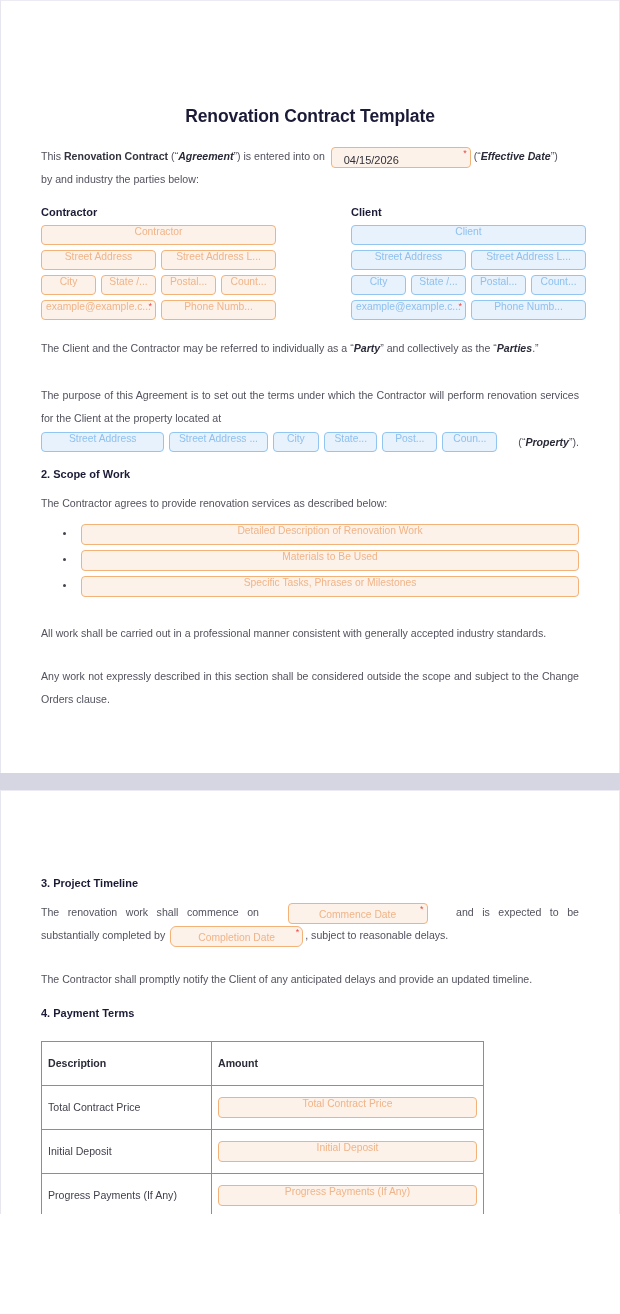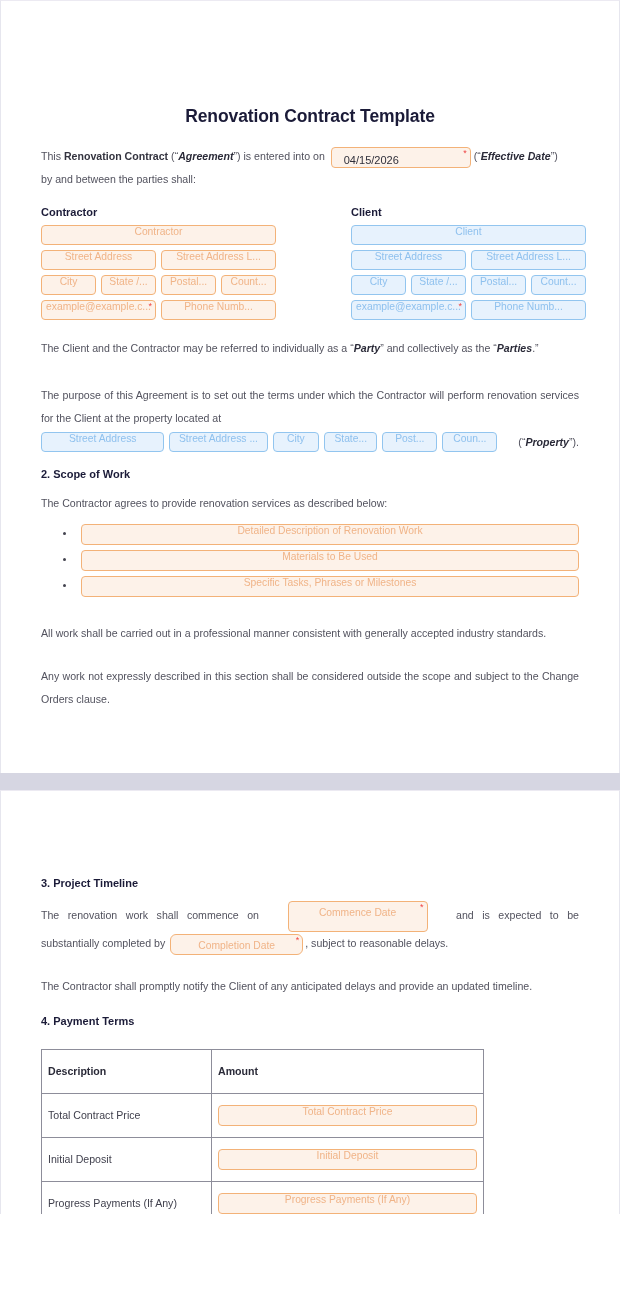--- a/index.html
+++ b/index.html
@@ -156,21 +156,21 @@
     position: absolute;
     left: 22px;
     top: 8px;
     width: 3px; height: 3px;
     border-radius: 50%;
     background: #44444f;
   }
   ul.scope .fld { width: 100%; height: 21px; }
 
   
-  .inline-fld-commence { width: 140px; height: 31px; margin: 0 20px; }
+  .inline-fld-commence { width: 140px; height: 21px; margin: 0 20px; }
   .inline-fld-completion { width: 133px; height: 21px; margin: 0 2px; border-radius: 6px; }
 
   
   table.pay {
     border-collapse: collapse;
     margin-top: 10px;
     width: 442px;
     table-layout: fixed;
   }
   table.pay td {
@@ -198,21 +198,21 @@
   <div class="page page-one">
 
     <h1 class="doc-title">Renovation Contract Template</h1>
 
     <p class="para intro-line">
       <span>This </span><b>Renovation Contract</b><span> (“</span><span class="bi">Agreement</span><span>”) is entered into on </span><span class="fld orange filled date-fld">
           <span>04/15/2026</span>
           <span class="req">*</span>
         </span><span>(“</span><span class="bi">Effective Date</span><span>”)</span>
     </p>
-    <p class="para">by and between the parties shall:</p>
+    <p class="para">by and industry the parties below:</p>
 
     <div class="parties">
 
       <div class="party">
         <div class="party-h">Contractor</div>
         <div class="row">
           <span class="fld orange w-full">Contractor</span>
         </div>
         <div class="row">
           <span class="fld orange">Street Address</span>

